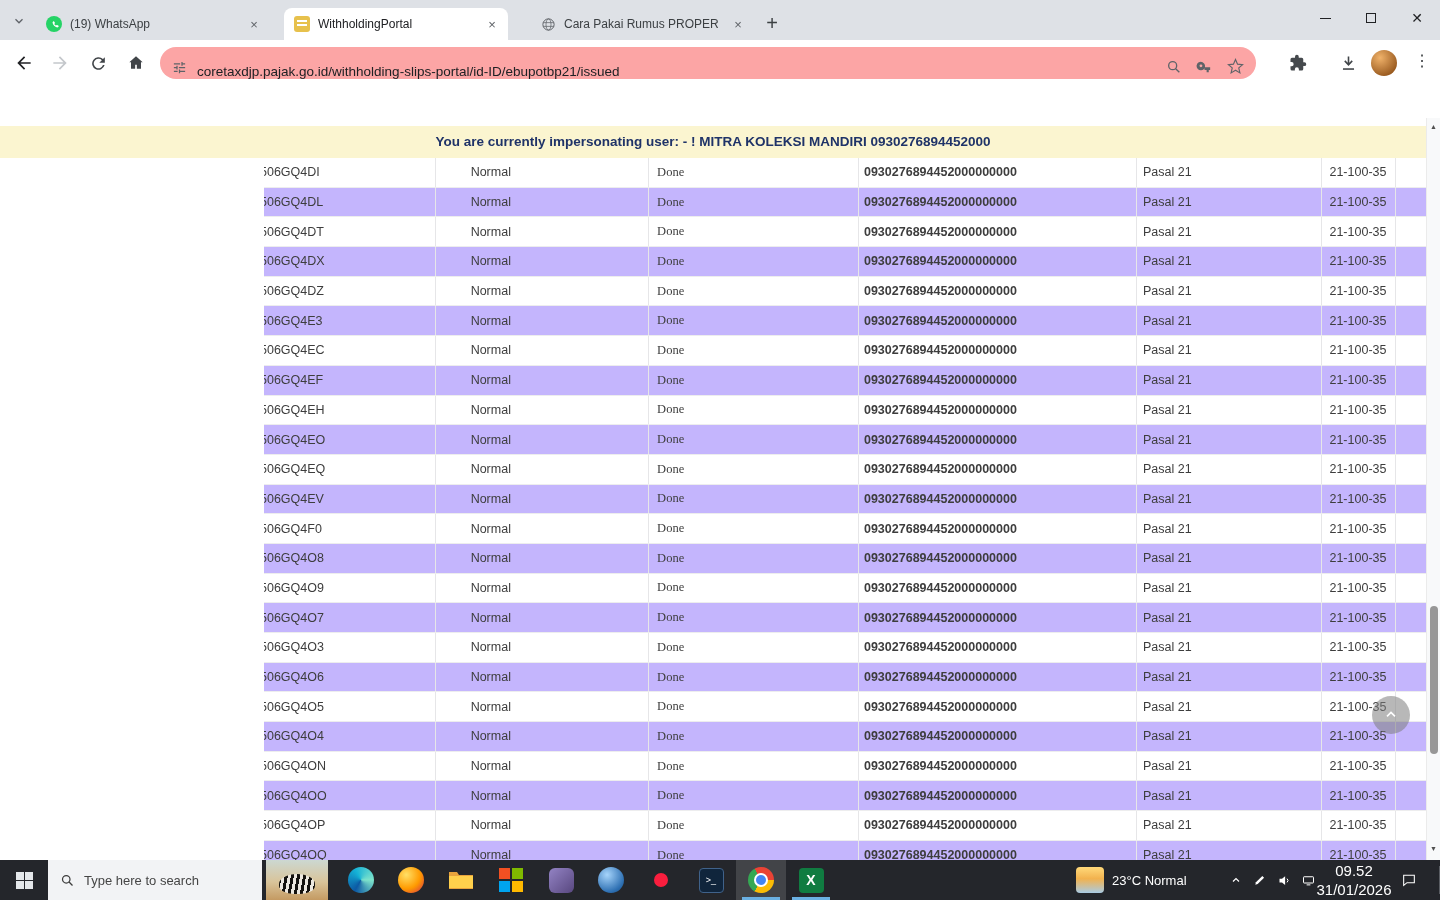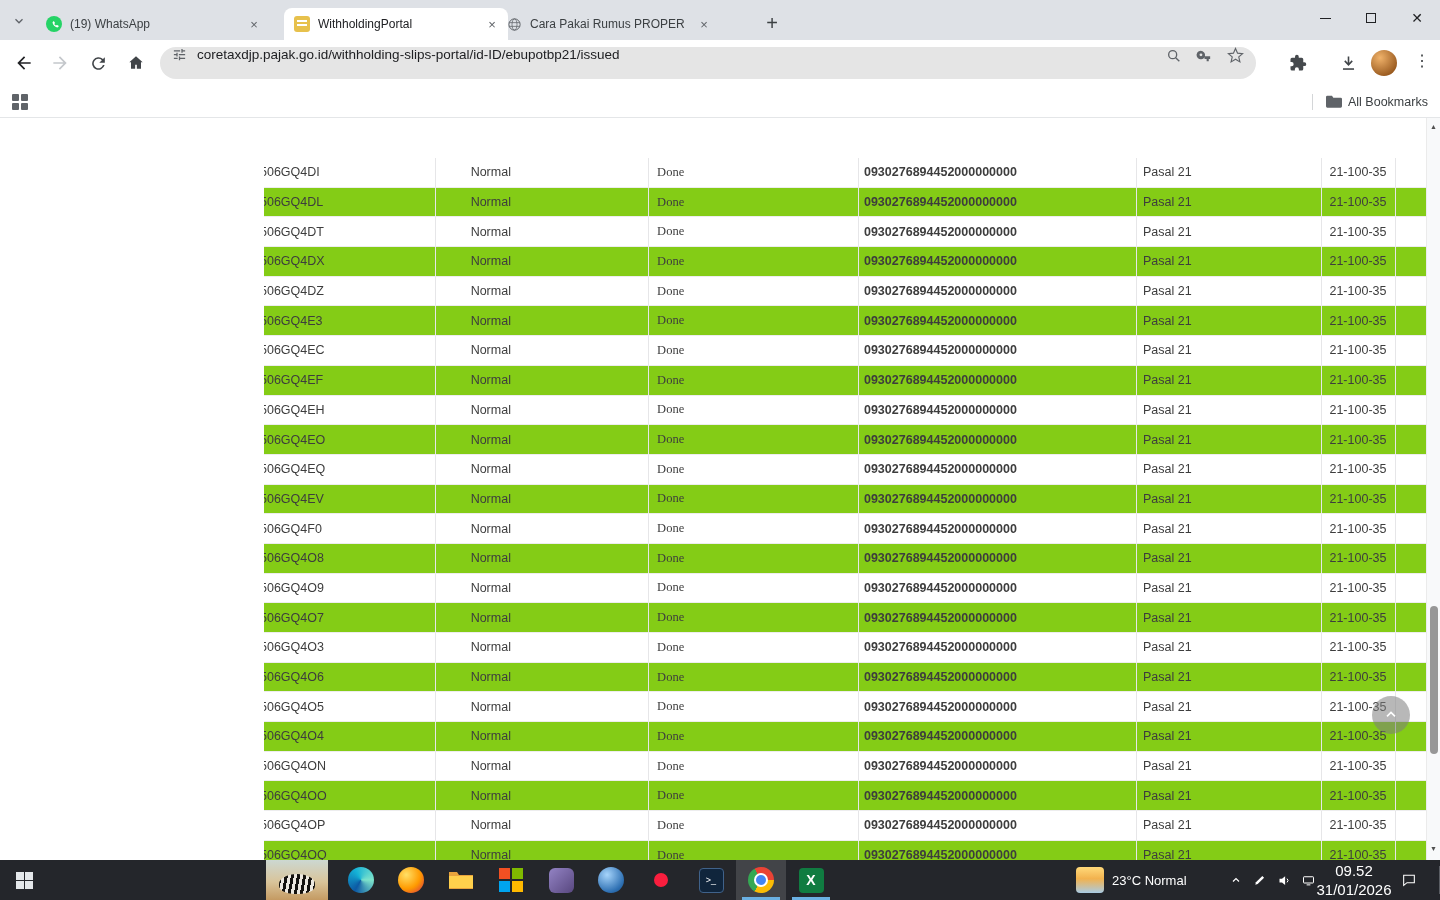--- a/index.html
+++ b/index.html
@@ -20,41 +20,41 @@
   .tab-close { width:16px; height:16px; display:flex; align-items:center; justify-content:center; font-size:13px; color:#5f6368; border-radius:50%; }
   .newtab { position:absolute; left:758px; top:9px; width:28px; height:28px; display:flex; align-items:center; justify-content:center; font-size:20px; color:#3c4043; }
   .winbtn { position:absolute; top:0; width:46px; height:36px; display:flex; align-items:center; justify-content:center; color:#202124; }
   .wb-min { right:92px; } .wb-max { right:46px; } .wb-close { right:0; font-size:14px; }
   .wb-min span { display:block; width:11px; height:0; border-top:1.4px solid #202124; }
   .wb-max span { display:block; width:10px; height:10px; border:1.4px solid #202124; }
 
   
   .navbar { position:absolute; left:0; top:40px; width:1440px; height:46px; background:#fff; }
   .navico { position:absolute; top:13px; width:20px; height:20px; display:flex; align-items:center; justify-content:center; }
-  .omnibox { position:absolute; left:160px; top:7px; width:1096px; height:32px; background:#e5e5e5; border-radius:16px; display:flex; align-items:flex-start; }
+  .omnibox { position:absolute; left:160px; top:7px; width:1096px; height:32px; background:#fca5a5; border-radius:16px; display:flex; align-items:flex-end; }
   .omni-tune { margin-left:12px; }
   .url { margin-left:10px; font-size:13.5px; color:#202124; white-space:nowrap; overflow:hidden; flex:1; }
   .omni-right { display:flex; align-items:center; gap:14px; margin-right:12px; }
   .avatar { position:absolute; left:1371px; top:10px; width:26px; height:26px; border-radius:50%; background:radial-gradient(circle at 35% 30%, #f0b26a, #9a5b20 75%); }
   .kebab { position:absolute; left:1414px; top:11px; font-size:16px; color:#3c4043; }
 
   
   .bookmarksbar { position:absolute; left:0; top:86px; width:1440px; height:32px; background:#fff; border-bottom:1px solid #e4e6e8; }
   .appsgrid { position:absolute; left:12px; top:8px; width:16px; height:16px; display:grid; grid-template-columns:7px 7px; grid-template-rows:7px 7px; gap:2px; }
   .appsgrid i { background:#5f6368; border-radius:1px; }
   .bm-div { position:absolute; left:1312px; top:8px; width:1px; height:16px; background:#d4d6d8; }
   .bm-folder { position:absolute; left:1326px; top:8px; }
   .bm-label { position:absolute; left:1348px; top:8px; font-size:12.5px; color:#3c4043; line-height:16px; }
 
   
   .page { position:absolute; left:0; top:118px; width:1440px; height:742px; background:#fff; overflow:hidden; }
   .banner { position:absolute; left:0; top:8px; width:1426px; height:32px; line-height:32px; text-align:center; font-size:13.5px; font-weight:600; }
   .tablewrap { position:absolute; left:264px; top:40px; width:1162px; height:702px; overflow:hidden; }
   .trow { display:flex; height:29.7px; border-bottom:1px solid #ededee; background:#fff; font-size:12.5px; color:#3d3d3d; }
-  .trow.alt { background:#84cc16; }
+  .trow.alt { background:#c4b5fd; }
   .tcell { height:100%; display:flex; align-items:center; border-right:1px solid #e6e6e8; overflow:hidden; white-space:nowrap; }
   .c-doc   { width:176px; }
   .c-doc .clip { display:inline-block; margin-left:-4px; }
   .c-status{ width:190px; padding-left:7px;margin-left:28px; }
   .c-state { width:215px; padding-left:8px;font-family:Liberation Serif, serif; }
   .c-npwp  { width:285px; padding-left:5px;font-weight:bold; }
   .c-type  { width:190px; padding-left:6px; }
   .c-code  { width:75px;  padding-left:7px; }
   .c-pad   { width:31px; border-right:none; }
 
@@ -116,21 +116,21 @@
       <span class="tab-title">(19) WhatsApp</span>
       <span class="tab-close">×</span>
     </div>
 
     <div class="tab active" style="left:284px;width:224px;">
       <span class="favicon fav-portal"></span>
       <span class="tab-title">WithholdingPortal</span>
       <span class="tab-close">×</span>
     </div>
 
-    <div class="tab" style="left:496px;width:224px;">
+    <div class="tab" style="left:530px;width:224px;">
       <span class="favicon">
         <svg width="15" height="15" viewBox="0 0 24 24">
             <circle cx="12" cy="12" r="9" fill="none" stroke="#5f6368" stroke-width="1.6"></circle>
             <ellipse cx="12" cy="12" rx="4" ry="9" fill="none" stroke="#5f6368" stroke-width="1.2"></ellipse>
             <path d="M3.5 9h17M3.5 15h17" stroke="#5f6368" stroke-width="1.2" fill="none"></path>
           </svg>
       </span>
       <span class="tab-title">Cara Pakai Rumus PROPER</span>
       <span class="tab-close">×</span>
     </div>
@@ -203,37 +203,23 @@
     <div class="navico" style="left:1338px;">
       <svg width="19" height="19" viewBox="0 0 24 24">
           <path fill="#414549" d="M11 3h2v8l3-3 1.4 1.4L12 15 6.6 9.4 8 8l3 3V3z"></path>
           <path fill="#414549" d="M5 18h14v2H5z"></path>
         </svg>
     </div>
     <div class="avatar"></div>
     <div class="kebab">⋮</div>
   </div>
 
-  <div class="bookmarksbar">
-    <div class="appsgrid">
-        <i></i>
-        <i></i>
-        <i></i>
-        <i></i>
-      </div>
-    <div class="bm-div"></div>
-    <span class="bm-folder">
-      <svg width="16" height="14" viewBox="0 0 24 20">
-          <path fill="#5f6368" d="M9 2l2 3h11a2 2 0 0 1 2 2v11a2 2 0 0 1-2 2H2a2 2 0 0 1-2-2V4a2 2 0 0 1 2-2h7z"></path>
-        </svg>
-    </span>
-    <span class="bm-label">All Bookmarks</span>
-  </div>
 
   <div class="page">
+    <div class="banner" style="background: rgb(251, 245, 208); color: rgb(31, 51, 104);">You are currently impersonating user: - ! MITRA KOLEKSI MANDIRI 0930276894452000</div>
 
     <div class="tablewrap">
         <div class="trow">
           <div class="tcell c-doc">
             <span class="clip">506GQ4DI</span>
           </div>
           <div class="tcell c-status">Normal</div>
           <div class="tcell c-state">Done</div>
           <div class="tcell c-npwp">0930276894452000000000</div>
           <div class="tcell c-type">Pasal 21</div>
@@ -511,20 +497,27 @@
   <div class="taskbar">
     <div class="tb-item start">
       <span class="winlogo">
           <i></i>
           <i></i>
           <i></i>
           <i></i>
         </span>
     </div>
 
+    <div class="tb-item tsearch">
+      <svg width="15" height="15" viewBox="0 0 24 24">
+          <circle cx="10" cy="10" r="6" fill="none" stroke="#3c3c3c" stroke-width="2"></circle>
+          <path d="M14.5 14.5L20 20" stroke="#3c3c3c" stroke-width="2"></path>
+        </svg>
+      <span>Type here to search</span>
+    </div>
 
     <div class="tb-item highlight">
       <div class="zebra"></div>
     </div>
 
     <div class="tb-item slot" style="left:336px;">
         <span class="ic-edge"></span>
       </div>
     <div class="tb-item slot" style="left:386px;">
         <span class="ic-ff"></span>

